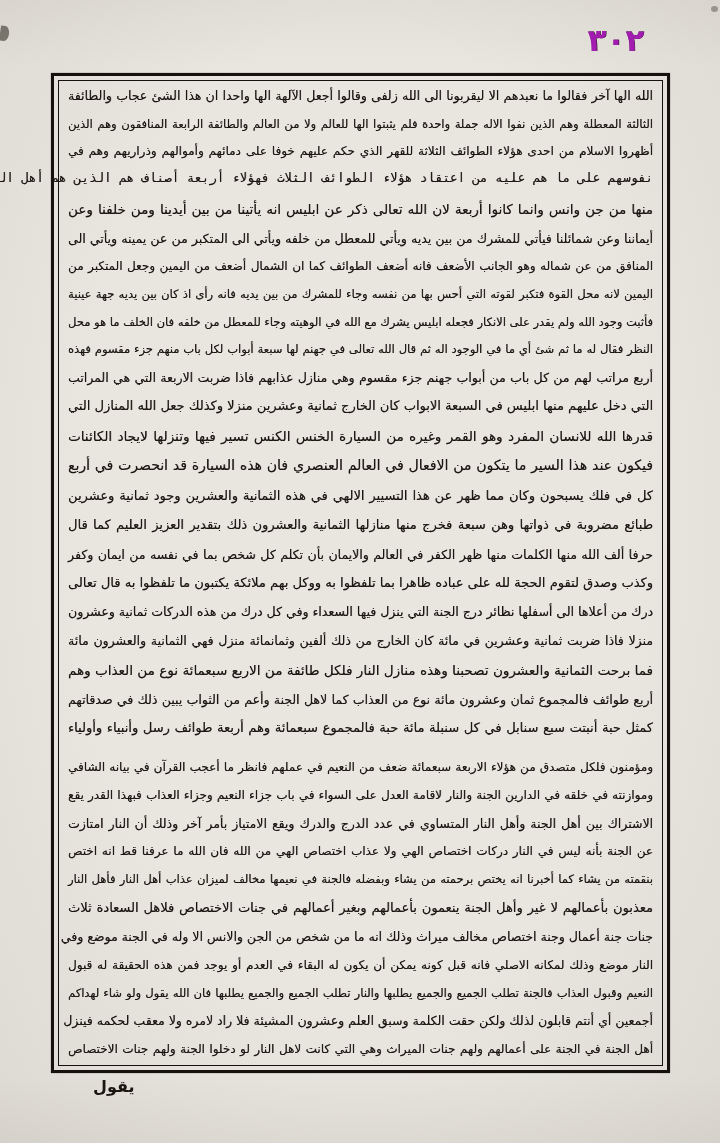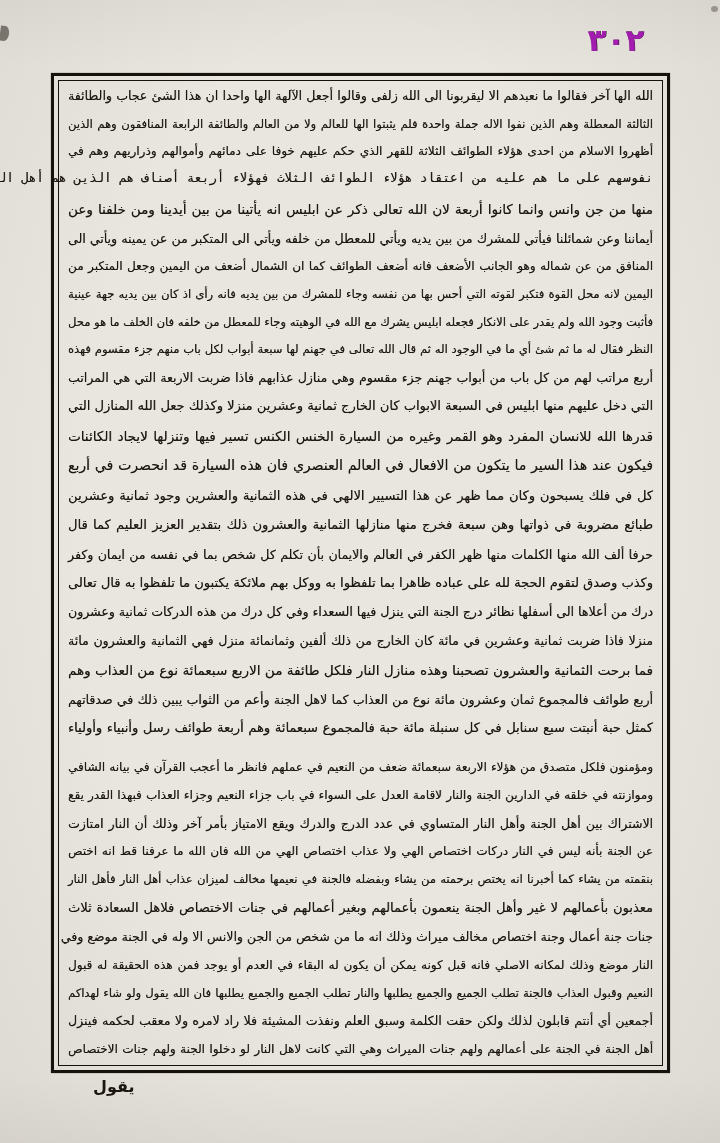--- a/index.html
+++ b/index.html
@@ -101,20 +101,20 @@
           <div class="line" style="font-size: 13px;">كمثل حبة أنبتت سبع سنابل في كل سنبلة مائة حبة فالمجموع سبعمائة وهم أربعة طوائف رسل وأنبياء وأولياء</div>
           <div class="line" style="font-size: 12px; margin-top: 10px;">ومؤمنون فلكل متصدق من هؤلاء الاربعة سبعمائة ضعف من النعيم في عملهم فانظر ما أعجب القرآن في بيانه الشافي</div>
           <div class="line" style="font-size: 12px;">وموازنته في خلقه في الدارين الجنة والنار لاقامة العدل على السواء في باب جزاء النعيم وجزاء العذاب فبهذا القدر يقع</div>
           <div class="line" style="font-size: 12.5px;">الاشتراك بين أهل الجنة وأهل النار المتساوي في عدد الدرج والدرك ويقع الامتياز بأمر آخر وذلك أن النار امتازت</div>
           <div class="line" style="font-size: 12px;">عن الجنة بأنه ليس في النار دركات اختصاص الهي ولا عذاب اختصاص الهي من الله فان الله ما عرفنا قط انه اختص</div>
           <div class="line" style="font-size: 11.5px;">بنقمته من يشاء كما أخبرنا انه يختص برحمته من يشاء وبفضله فالجنة في نعيمها مخالف لميزان عذاب أهل النار فأهل النار</div>
           <div class="line" style="font-size: 13px;">معذبون بأعمالهم لا غير وأهل الجنة ينعمون بأعمالهم وبغير أعمالهم في جنات الاختصاص فلاهل السعادة ثلاث</div>
           <div class="line" style="font-size: 12.5px;">جنات جنة أعمال وجنة اختصاص مخالف ميراث وذلك انه ما من شخص من الجن والانس الا وله في الجنة موضع وفي</div>
           <div class="line" style="font-size: 12px;">النار موضع وذلك لمكانه الاصلي فانه قبل كونه يمكن أن يكون له البقاء في العدم أو يوجد فمن هذه الحقيقة له قبول</div>
           <div class="line" style="font-size: 11.5px;">النعيم وقبول العذاب فالجنة تطلب الجميع والجميع يطلبها والنار تطلب الجميع والجميع يطلبها فان الله يقول ولو شاء لهداكم</div>
-          <div class="line" style="font-size: 12.5px;">أجمعين أي أنتم قابلون لذلك ولكن حقت الكلمة وسبق العلم ونفذت المشيئة فلا راد لامره ولا معقب لحكمه فينزل</div>
+          <div class="line" style="font-size: 12.5px;">أجمعين أي أنتم قابلون لذلك ولكن حقت الكلمة وسبق العلم وعشرون المشيئة فلا راد لامره ولا معقب لحكمه فينزل</div>
           <div class="line" style="font-size: 12px;">أهل الجنة في الجنة على أعمالهم ولهم جنات الميراث وهي التي كانت لاهل النار لو دخلوا الجنة ولهم جنات الاختصاص</div>
         </div>
     </div>
   </div>
 
   <div class="catchword">يقول</div>
 </div>
 
 </body></html>

